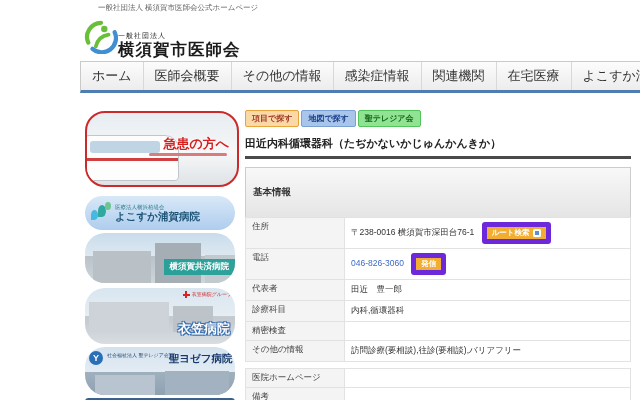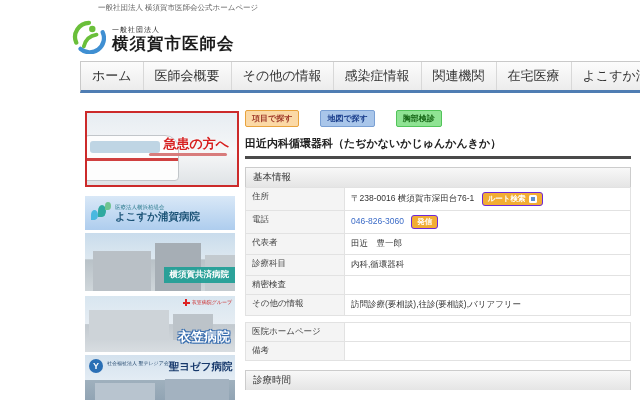--- a/index.html
+++ b/index.html
@@ -1,50 +1,50 @@
 <!DOCTYPE html>
 <html><head>
 <meta charset="utf-8">
 <style>
   html,body{margin:0;padding:0;width:640px;height:400px;overflow:hidden;background:#ffffff;
     font-family:"Liberation Sans","DejaVu Sans",sans-serif;color:#333;}
   .page{position:relative;width:640px;height:400px;overflow:hidden;}
 
   
   .top-note{position:absolute;left:98px;top:3px;font-size:7.5px;color:#666;}
-  .brand{position:absolute;left:72px;top:20px;display:flex;align-items:center;gap:6px;}
+  .brand{position:absolute;left:84px;top:20px;display:flex;align-items:flex-end;}
   .brand-text{display:flex;flex-direction:column;line-height:1.1;}
   .brand-org{font-size:7px;color:#222;letter-spacing:1px;}
   .brand-name{font-size:16.5px;font-weight:bold;color:#1c1c1c;letter-spacing:1px;}
 
   
   .nav{position:absolute;left:80px;top:61px;display:inline-flex;background:linear-gradient(#fcfcfc,#ececec);
     border:1px solid #c9c9c9;border-bottom:3px solid #4f7db3;}
   .nav-item{padding:5px 11px;font-size:13px;color:#333;border-left:1px solid #d8d8d8;cursor:pointer;white-space:nowrap;}
   .nav-item:first-child{border-left:none;}
 
   
   .sidebar{position:absolute;left:85px;top:111px;width:150px;}
-  .banner{position:relative;width:150px;overflow:hidden;cursor:pointer;}
+  .banner{position:relative;width:150px;overflow:hidden;cursor:pointer;border-radius:20px;}
   .banner-emergency{height:72px;border:2px solid #cc2a2a;background:linear-gradient(#e7edf2,#f6f7f8 55%,#dfe3e6);margin-bottom:9px;}
   .van{position:absolute;left:-6px;bottom:4px;width:96px;height:44px;background:#fdfdfd;border:1px solid #c2c6ca;border-radius:8px 14px 4px 4px;}
   .van::before{content:"";position:absolute;left:8px;top:5px;width:70px;height:12px;background:#bfd5e4;border-radius:3px;}
   .van::after{content:"";position:absolute;left:0;top:22px;width:96px;height:3px;background:#d04040;}
   .emg-title{position:absolute;right:8px;top:22px;font-size:13px;font-weight:bold;color:#d61f1f;text-shadow:0 0 2px #fff;}
   .emg-sub{position:absolute;right:10px;top:40px;width:78px;height:3px;background:#d87c7c;border-radius:2px;}
   .banner-uraga{height:34px;background:linear-gradient(#d9e8f7,#aecdee);margin-bottom:3px;display:flex;align-items:center;}
   .uraga-logo{margin-left:6px;width:20px;height:22px;position:relative;flex:none;}
   .uraga-logo i{position:absolute;border-radius:50% 50% 50% 0;background:#2fa9a0;}
   .uraga-logo i:nth-child(1){left:0;top:8px;width:7px;height:10px;background:#49b8e0;}
   .uraga-logo i:nth-child(2){left:7px;top:3px;width:8px;height:12px;}
   .uraga-logo i:nth-child(3){left:14px;top:0;width:6px;height:8px;background:#6fc48f;}
   .uraga-text{margin-left:4px;display:flex;flex-direction:column;line-height:1.15;justify-content:center;}
   .uraga-org{font-size:5.5px;color:#2a7a8c;}
   .uraga-name{font-size:10.5px;font-weight:bold;color:#1a5276;}
-  .banner-kyosai{height:58px;background:linear-gradient(#c9dcec 0%,#dde8f0 45%,#b9c2c8 46%,#cfd6da 100%);margin-bottom:5px;}
+  .banner-kyosai{height:50px;background:linear-gradient(#c9dcec 0%,#dde8f0 45%,#b9c2c8 46%,#cfd6da 100%);margin-bottom:5px;}
   .bldg{position:absolute;background:#aeb6bc;}
   .kyosai-b1{left:8px;top:18px;width:58px;height:40px;background:#b9c0c6;}
   .kyosai-b2{left:70px;top:10px;width:46px;height:48px;background:#a6aeb5;}
   .kyosai-b3{left:120px;top:22px;width:30px;height:36px;background:#c3cacf;}
   .kyosai-label{position:absolute;right:0;bottom:8px;background:rgba(32,158,150,0.92);color:#fff;
     font-size:8.5px;font-weight:bold;padding:2px 6px;}
   .banner-kinugasa{height:56px;background:linear-gradient(#d8e6f0 0%,#e6edf3 50%,#c2c9cf 51%,#d8dde1 100%);margin-bottom:3px;}
   .kinu-b1{left:4px;top:14px;width:80px;height:30px;background:#cdd3d8;}
   .kinu-b2{left:88px;top:18px;width:40px;height:26px;background:#bcc3c9;}
   .kinu-group{position:absolute;right:3px;top:3px;display:flex;align-items:center;gap:2px;}
@@ -60,35 +60,35 @@
     display:flex;align-items:center;justify-content:center;flex:none;}
   .joseph-text{display:flex;flex-direction:row;line-height:1.2;}
   .joseph-org{font-size:5px;color:#23486e;}
   .joseph-name{font-size:10.5px;font-weight:bold;color:#16386b;}
   .joseph-b1{left:10px;top:28px;width:60px;height:20px;background:#b8c4cf;}
   .joseph-b2{left:80px;top:24px;width:64px;height:24px;background:#a3b2c0;}
   .banner-next{height:7px;background:linear-gradient(#3d6391,#2e4f7a);}
 
   
   .main{position:absolute;left:245px;top:110px;width:386px;}
-  .search-toolbar{display:flex;gap:21px;margin-bottom:9px;}
+  .search-toolbar{display:flex;gap:2px;margin-bottom:9px;}
   .pill{font-size:8px;font-weight:bold;padding:2px 6px;border-radius:2px;cursor:pointer;white-space:nowrap;}
   .pill-item{background:#fbd9a6;border:1px solid #e8a33d;color:#a03a2a;}
   .pill-map{background:#a9c6ea;border:1px solid #7aa0d4;color:#1a3e8c;}
   .pill-list{background:#8fe393;border:1px solid #52c45a;color:#156615;}
   .clinic-title{font-size:11px;font-weight:bold;color:#222;padding-bottom:5px;border-bottom:3px solid #4a4a4a;margin-bottom:8px;}
   .section-head{background:linear-gradient(#f8f8f8,#e5e5e5);border:1px solid #ccc;border-bottom:none;
-    font-size:9.5px;font-weight:normal;color:#333;padding:3px 7px;}
+    font-size:9.5px;font-weight:bold;color:#333;padding:18px 7px;}
   table{border-collapse:collapse;width:100%;}
   .info-table{border:1px solid #ddd;background:#fff;}
   .info-table th{background:#f4f4f4;width:86px;font-weight:normal;text-align:left;vertical-align:top;
     padding:3px 6px;border:1px solid #e2e2e2;font-size:8.5px;color:#444;}
   .info-table td{padding:4px 6px;border:1px solid #e2e2e2;font-size:8.5px;color:#333;vertical-align:middle;height:9px;}
   .phone-link{color:#3b6bc7;cursor:pointer;}
-  .act-btn{display:inline-flex;align-items:center;gap:3px;background:#f2ad33;border:1px solid #6d28d9;border-radius:3px;
+  .act-btn{display:inline-flex;align-items:center;gap:3px;background:#f2ad33;border:5px solid #6d28d9;border-radius:3px;
     color:#fff;font-size:7.5px;font-weight:bold;padding:1px 5px;margin-left:5px;cursor:pointer;vertical-align:middle;}
   .mini-icon{display:inline-block;width:8px;height:8px;background:#fff;border-radius:1.5px;position:relative;}
   .mini-icon::before{content:"";position:absolute;left:2px;top:2px;width:4px;height:4px;background:#5a8fd0;}
   .gap6{height:6px;}
   .hours-wrap{margin-top:9px;}
 </style>
 </head>
 <body>
 
 <div class="page">
@@ -168,21 +168,21 @@
     </div>
 
     <div class="banner banner-next"></div>
   </div>
 
   <div class="main">
 
     <div class="search-toolbar">
       <span class="pill pill-item">項目で探す</span>
       <span class="pill pill-map">地図で探す</span>
-      <span class="pill pill-list">胸部検診</span>
+      <span class="pill pill-list">聖テレジア会</span>
     </div>
 
     <div class="clinic-title">田近内科循環器科（たぢかないかじゅんかんきか）</div>
 
     <div class="section-head">基本情報</div>
     <table class="info-table">
       <tbody>
           <tr>
         <th>住所</th>
         <td>

